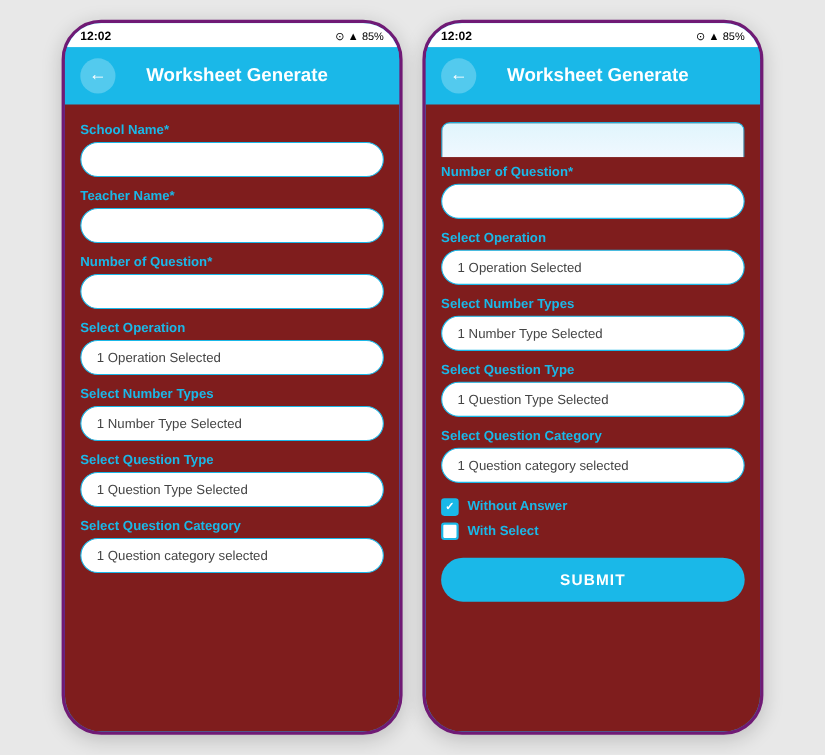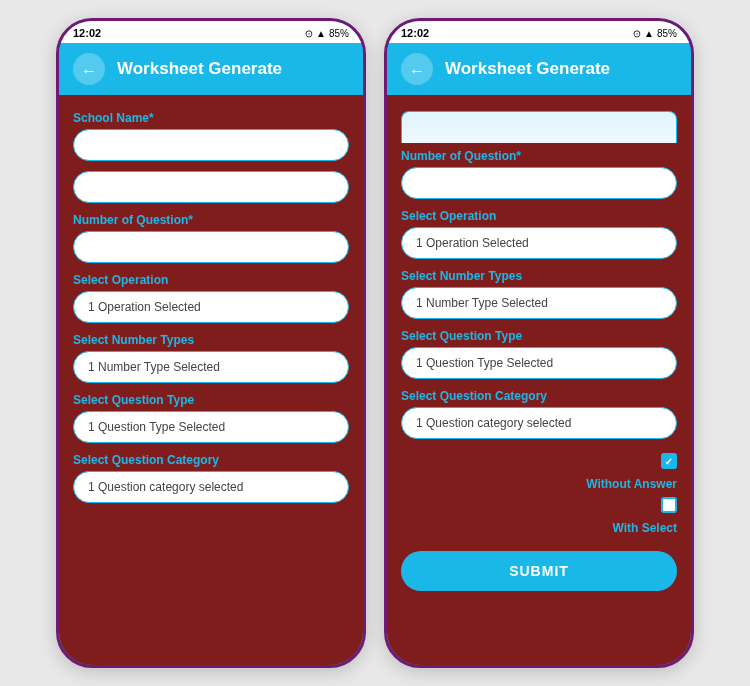--- a/index.html
+++ b/index.html
@@ -55,20 +55,21 @@
       display: flex; align-items: center; justify-content: center;
       cursor: pointer;
       color: #fff;
       font-size: 16px;
       flex-shrink: 0;
     }
     .app-title {
       color: #fff;
       font-size: 17px;
       font-weight: 700;
+      margin-left: 16px;
     }
 
     .app-body {
       background: #7f1d1d;
       flex: 1;
       overflow-y: auto;
       padding: 16px 14px 14px 14px;
       display: flex;
       flex-direction: column;
       gap: 10px;
@@ -88,22 +89,22 @@
       padding: 8px 14px;
       font-size: 12px;
       color: #444;
       background: #fff;
       outline: none;
     }
     .field-group { display: flex; flex-direction: column; }
 
     .checkbox-group { display: flex; flex-direction: column; gap: 6px; margin-top: 4px; }
     .checkbox-item {
-      display: flex; align-items: flex-end; gap: 8px;
-      font-size: 12px; font-weight: 600; color: #1ab8e8; flex-direction: column;
+      display: flex; align-items: flex-start; gap: 8px;
+      font-size: 12px; font-weight: 600; color: #1ab8e8;
     }
     .checkbox-box {
       width: 16px; height: 16px;
       border: 2px solid #1ab8e8;
       border-radius: 3px;
       display: flex; align-items: center; justify-content: center;
       background: #fff;
       flex-shrink: 0;
     }
     .checkbox-box.checked { background: #1ab8e8; }
@@ -152,20 +153,21 @@
   </div>
 
   <div class="app-body">
 
     <div class="field-group">
       <div class="field-label">School Name*</div>
       <input class="field-input" type="text" style="">
     </div>
 
     <div class="field-group">
+      <div class="field-label">Teacher Name*</div>
       <input class="field-input" type="text" style="">
     </div>
 
     <div class="field-group">
       <div class="field-label">Number of Question*</div>
       <input class="field-input" type="text" style="">
     </div>
 
     <div class="field-group">
       <div class="field-label">Select Operation</div>

